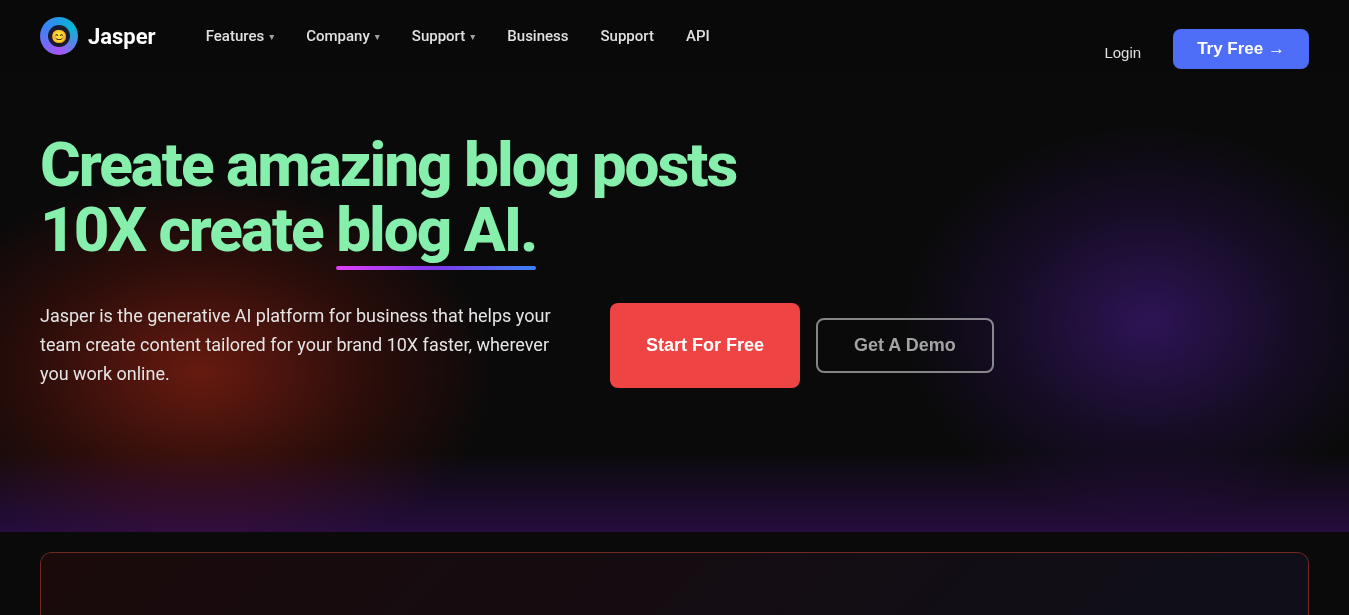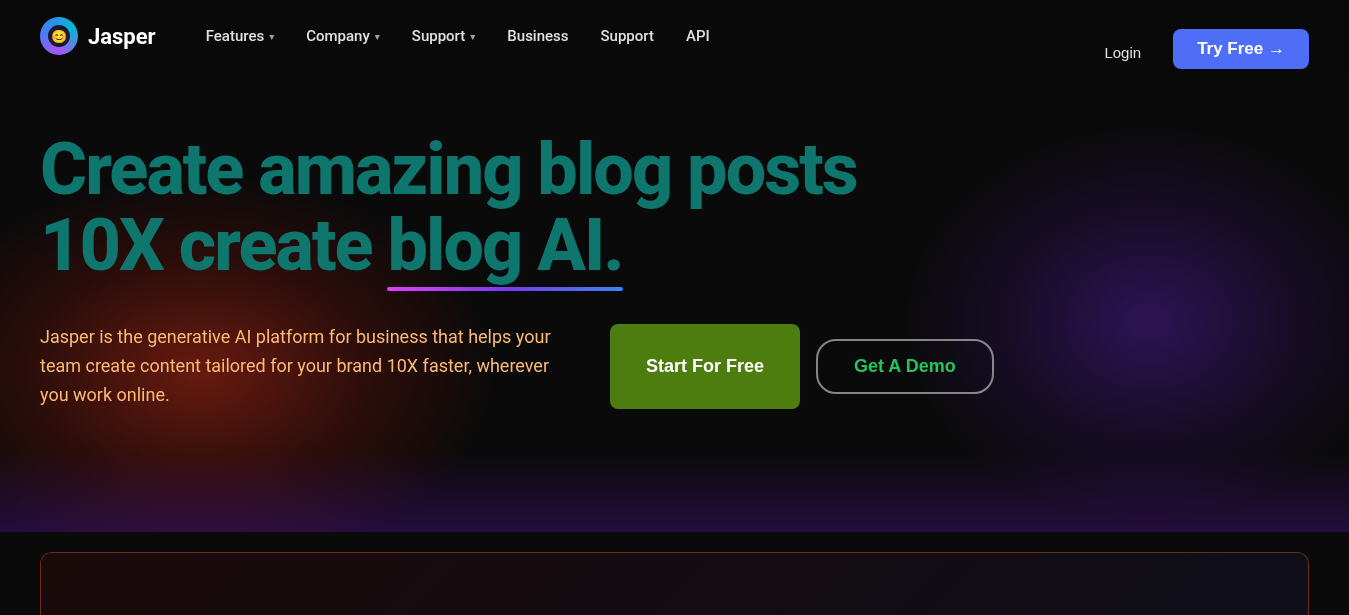--- a/index.html
+++ b/index.html
@@ -167,24 +167,24 @@
       background: linear-gradient(to top, rgba(100,20,180,0.3), transparent);
     }
 
     .hero-content {
       position: relative;
       z-index: 2;
       max-width: 1100px;
     }
 
     .hero-title {
-      font-size: 72px;
+      font-size: 62px;
       font-weight: 800;
       line-height: 1.05;
-      color: #0f766e;
+      color: #86efac;
       margin-bottom: 40px;
       letter-spacing: -2px;
     }
 
     .underline-gradient {
       position: relative;
       display: inline-block;
     }
 
     .underline-gradient::after {
@@ -201,50 +201,50 @@
     .hero-bottom {
       display: flex;
       align-items: center;
       gap: 50px;
       margin-top: 10px;
     }
 
     .hero-description {
       font-size: 18px;
       line-height: 1.6;
-      color: #fdba74;
+      color: #e5e5e5;
       max-width: 520px;
     }
 
     .hero-buttons {
       display: flex;
       align-items: center;
       gap: 16px;
       flex-shrink: 0;
     }
 
     .btn-primary {
-      background: #4d7c0f;
+      background: #ef4444;
       color: #fff;
       font-size: 18px;
       font-weight: 600;
       padding: 32px 36px;
       border-radius: 8px;
       border: none;
       cursor: pointer;
       white-space: nowrap;
     }
 
     .btn-secondary {
       background: transparent;
-      color: #22c55e;
+      color: #a3a3a3;
       font-size: 18px;
       font-weight: 600;
       padding: 15px 36px;
-      border-radius: 20px;
+      border-radius: 8px;
       border: 2px solid rgba(255,255,255,0.5);
       cursor: pointer;
       white-space: nowrap;
     }
 
     
     .demo-section {
       position: relative;
       z-index: 2;
       padding: 0 40px;

